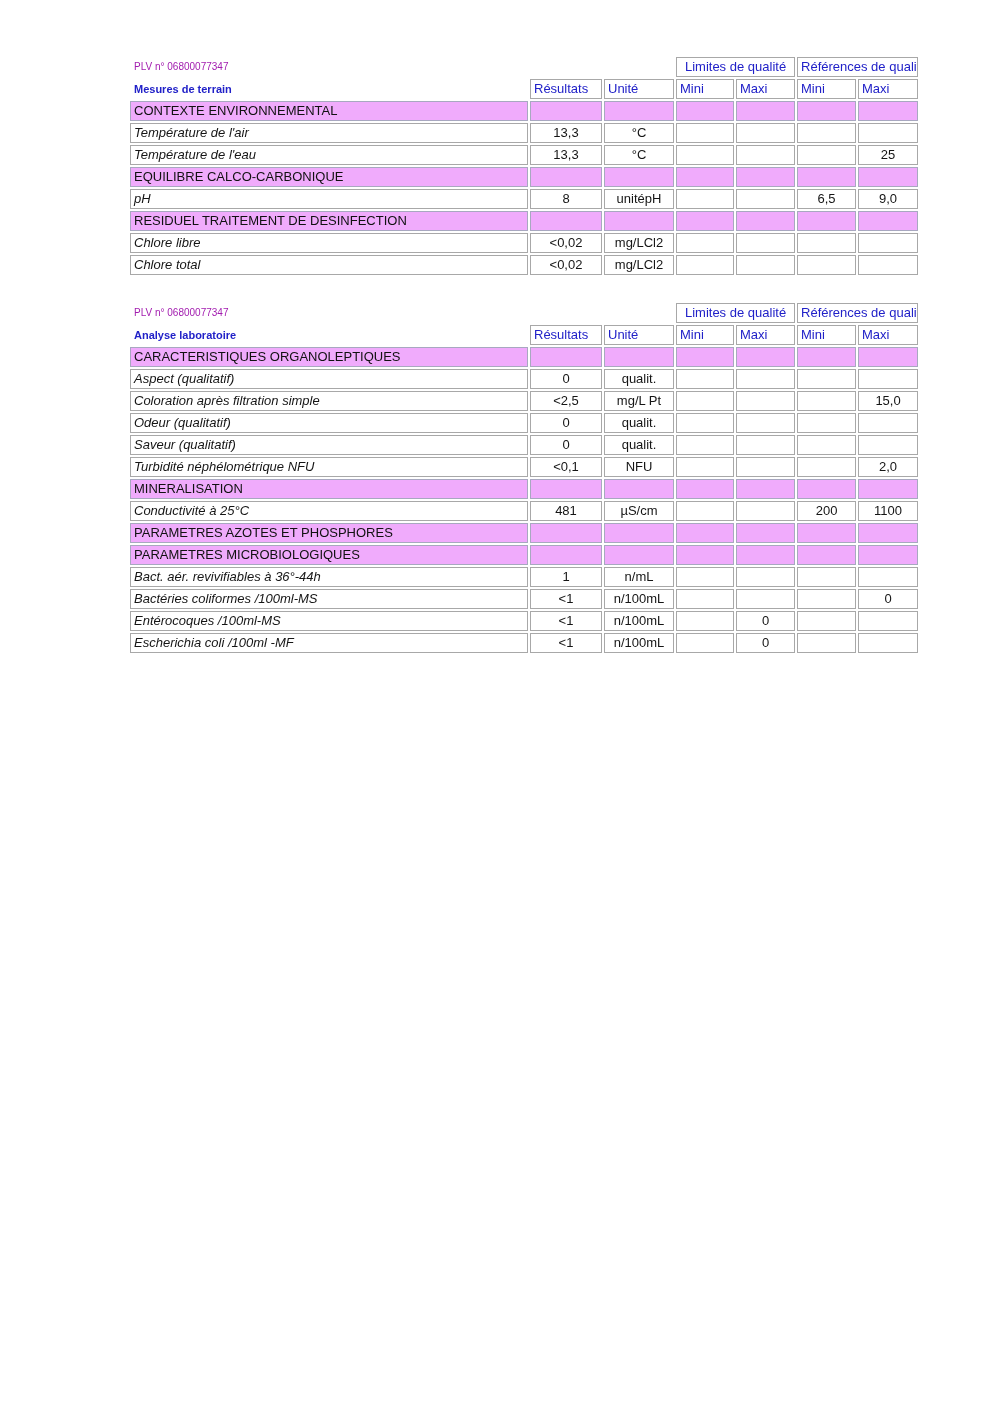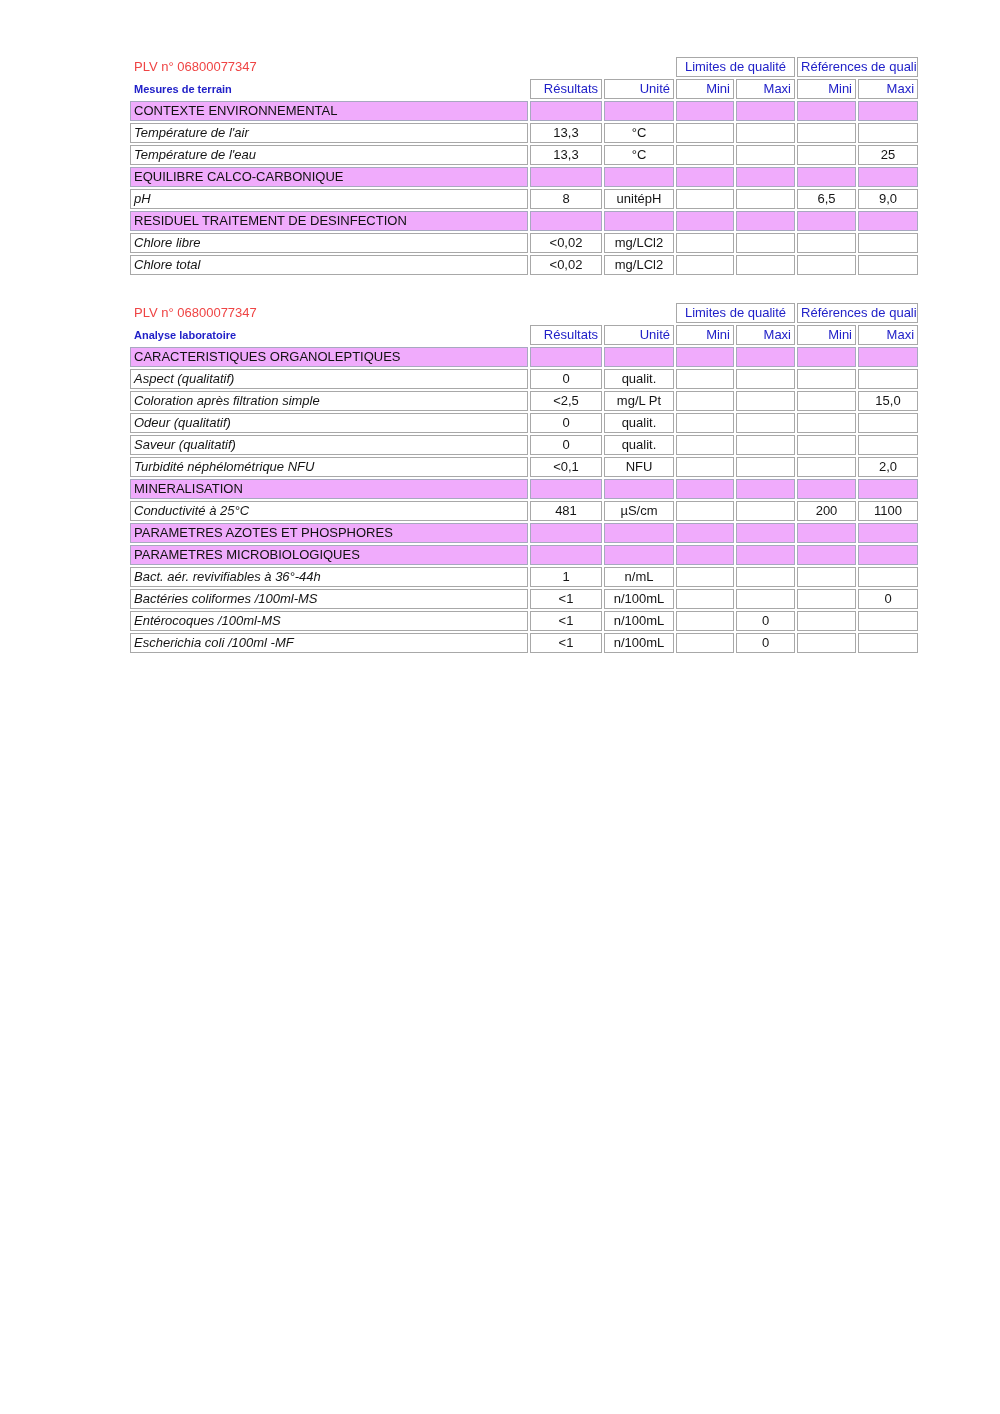--- a/index.html
+++ b/index.html
@@ -37,44 +37,44 @@
   }
   td.bordered {
     border: 1px solid #a8a8a8;
     background: #ffffff;
   }
   td.plain {
     border: 1px solid transparent;
     background: transparent;
   }
   td.plv-cell {
-    color: #ef4444;
+    color: #a21caf;
     vertical-align: top;
     padding-top: 3px;
     padding-left: 5px;
-    font-size: 13px;
+    font-size: 10px;
   }
   td.title-cell {
     color: #2121c8;
     font-weight: bold;
     font-size: 11px;
     vertical-align: bottom;
     padding-left: 5px;
     padding-bottom: 1px;
   }
   td.group-hdr {
     color: #2121c8;
     text-align: center;
     height: 40px;
     white-space: normal;
     line-height: 1.3;
   }
   td.col-hdr {
     color: #2121c8;
-    text-align: right;
+    text-align: left;
     height: 19px;
     margin-left: 8px;
   }
   td.section-cell {
     background: #f0abfc;
     border: 1px solid #a8a8c0;
   }
   td.section-label {
     color: #111111;
     text-align: left;

